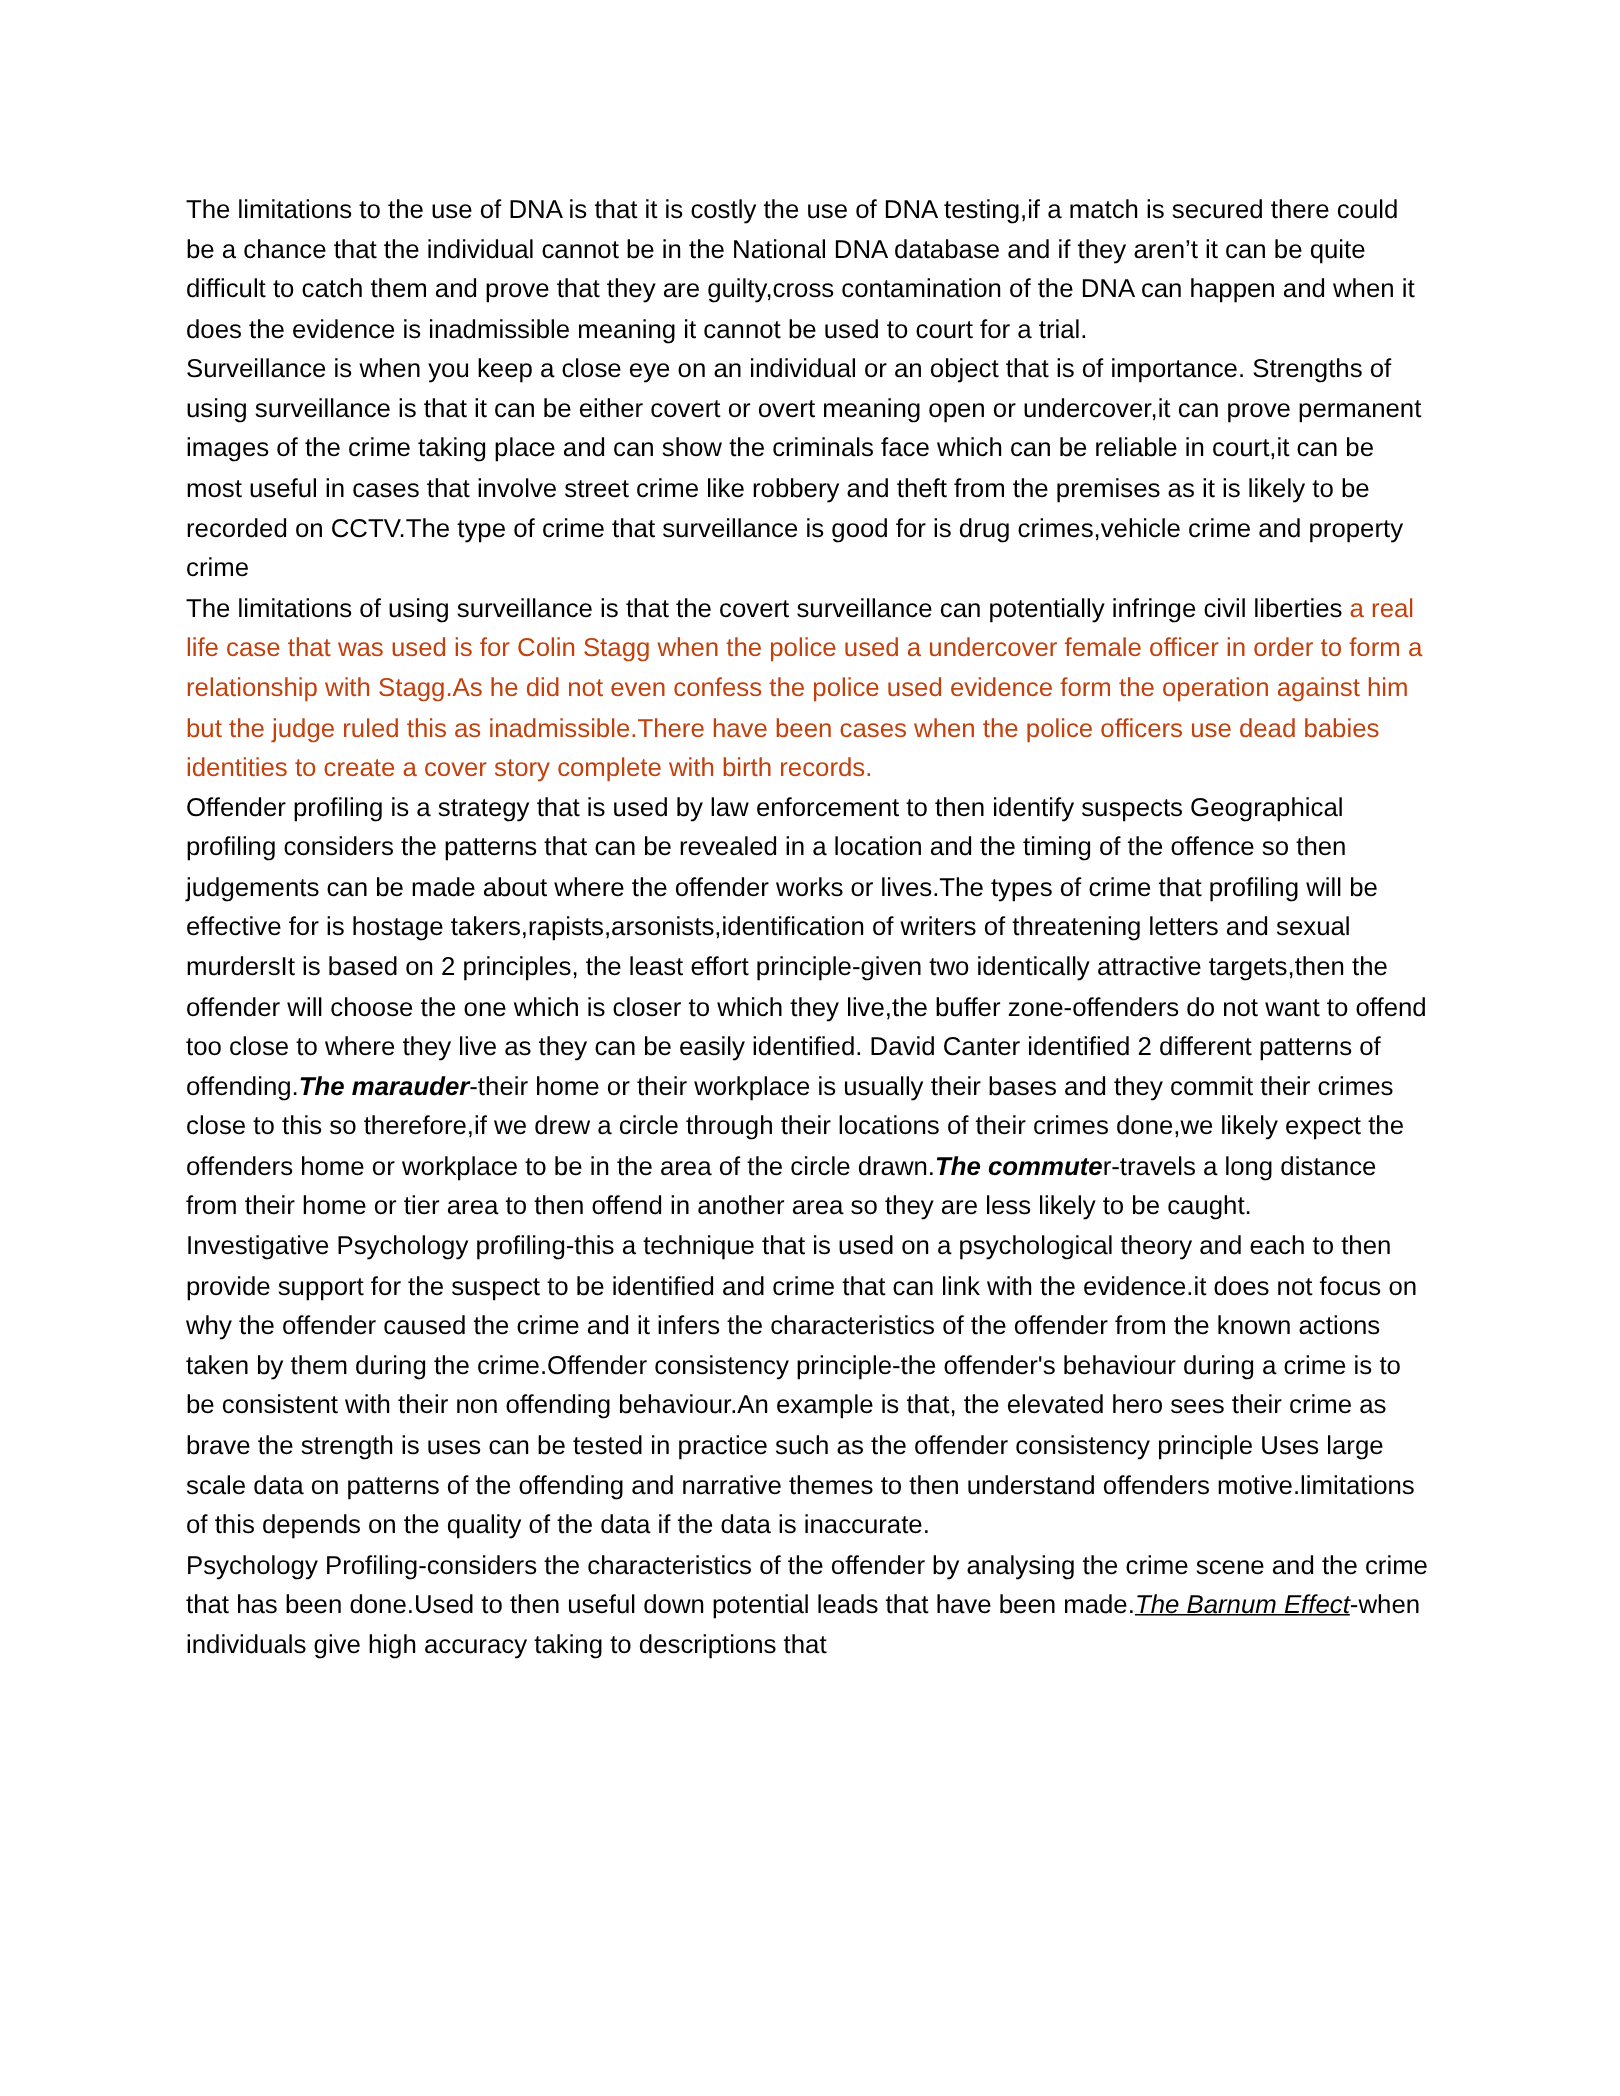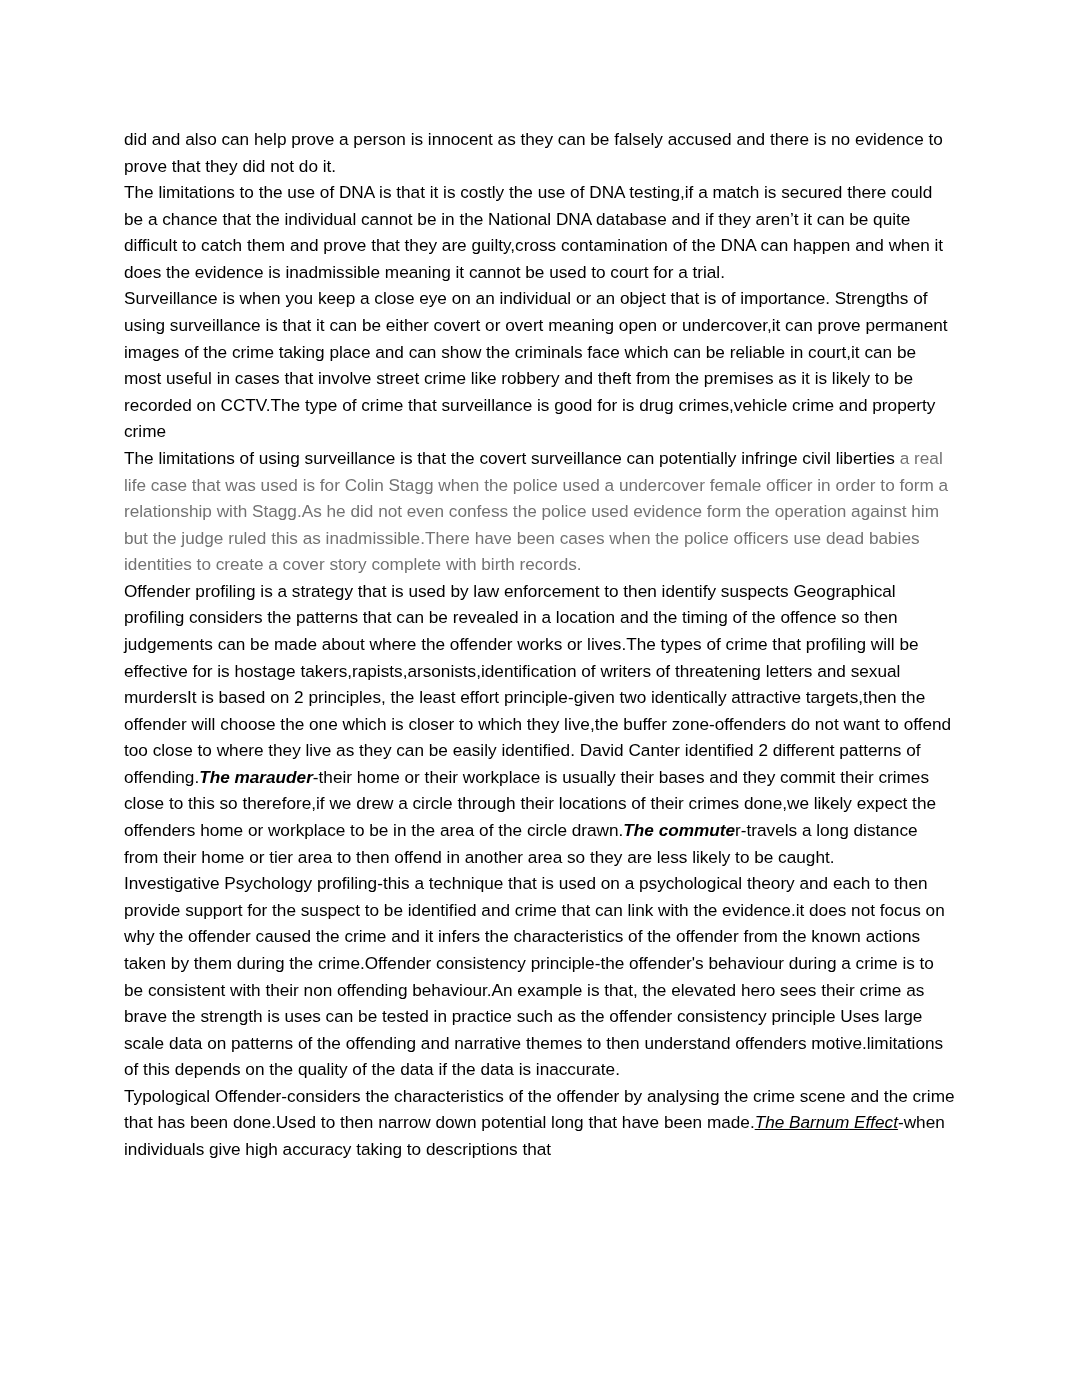--- a/index.html
+++ b/index.html
@@ -27,37 +27,36 @@
     color: #000000;
   }
   .para {
     margin: 0;
     padding: 0;
   }
   .bold {
     font-weight: normal;
   }
   .red {
-    color: #737373;
+    color: #c2410c;
   }
   .bold-italic-underline {
     font-weight: bold;
     font-style: italic;
   }
   .italic-underline {
     font-style: italic;
     text-decoration: underline;
   }
 </style>
 </head>
 <body>
 
 <div class="page">
   <div class="doc-body" id="doc-body">
-      <div class="para"><span>did and also can help prove a person is innocent as they can be falsely accused and there is no evidence to prove that they did not do it.</span></div>
       <div class="para"><span>The limitations to the use of DNA is that it is costly the use of DNA testing,if a match is secured there could be a chance that the individual cannot be in the National DNA database and if they aren’t it can be quite difficult to catch them and prove that they are guilty,cross contamination of the DNA can happen and when it does the evidence is inadmissible meaning it cannot be used to court for a trial.</span></div>
       <div class="para"><span class="bold">Surveillance</span><span> is when you keep a close eye on an individual or an object that is of importance. Strengths of using surveillance is that it can be either covert or overt meaning open or undercover,it can prove permanent images of the crime taking place and can show the criminals face which can be reliable in court,it can be most useful in cases that involve street crime like robbery and theft from the premises as it is likely to be recorded on CCTV.The type of crime that surveillance is good for is drug crimes,vehicle crime and property crime</span></div>
       <div class="para"><span>The limitations of using surveillance is that the covert surveillance can potentially infringe civil liberties </span><span class="red">a real life case that was used is for Colin Stagg when the police used a undercover female officer in order to form a relationship with Stagg.As he did not even confess the police used evidence form the operation against him but the judge ruled this as inadmissible.There have been cases when the police officers use dead babies identities to create a cover story complete with birth records.</span></div>
       <div class="para"><span class="bold">Offender profiling</span><span> is a strategy that is used by law enforcement to then identify suspects Geographical profiling considers the patterns that can be revealed in a location and the timing of the offence so then judgements can be made about where the offender works or lives.The types of crime that profiling will be effective for is hostage takers,rapists,arsonists,identification of writers of threatening letters and sexual murdersIt is based on 2 principles, the least effort principle-given two identically attractive targets,then the offender will choose the one which is closer to which they live,the buffer zone-offenders do not want to offend too close to where they live  as they can be easily identified. David Canter identified 2 different patterns of offending.</span><span class="bold-italic-underline">The marauder</span><span>-their home or their workplace is usually their bases and they commit their crimes close to this so therefore,if we drew a circle through their locations of their crimes done,we likely expect the offenders home or workplace to be in the area of the circle drawn.</span><span class="bold-italic-underline">The commute</span><span>r-travels a long distance from their home or tier area to then offend in another area so they are less likely to be caught.</span></div>
       <div class="para"><span class="bold">Investigative Psychology profiling-</span><span>this a technique that is used on a psychological theory and each to then provide support for the suspect to be identified and crime that can link with the evidence.it does not focus on why the offender caused the crime and it infers the characteristics of the offender from the known actions taken by them during the crime.Offender consistency principle-the offender's behaviour during a crime is to be consistent with their non offending behaviour.An example is that, the elevated hero sees their crime as brave the strength is uses can be tested in practice such as the offender consistency principle Uses large scale data on patterns of the offending and narrative themes to then understand offenders motive.limitations of this depends on the quality of the data if the data is inaccurate.</span></div>
-      <div class="para"><span class="bold">Typological Offender</span><span>-considers the characteristics of the offender by analysing the crime scene and the crime that has been done.Used to then narrow down potential long that have been made.</span><span class="italic-underline">The Barnum Effect</span><span>-when individuals give high accuracy taking to descriptions that</span></div>
+      <div class="para"><span class="bold">Psychology Profiling</span><span>-considers the characteristics of the offender by analysing the crime scene and the crime that has been done.Used to then useful down potential leads that have been made.</span><span class="italic-underline">The Barnum Effect</span><span>-when individuals give high accuracy taking to descriptions that</span></div>
     </div>
 </div>
 
 </body></html>

